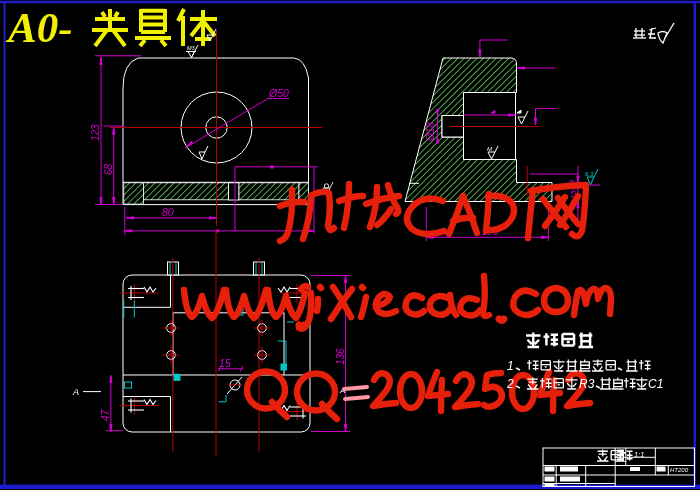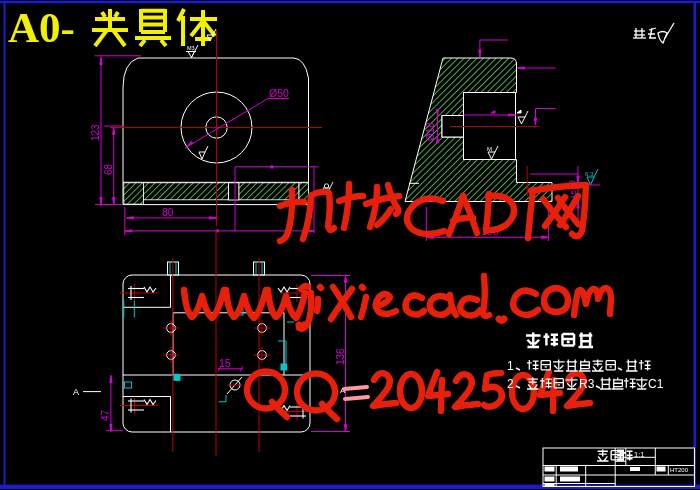--- a/index.html
+++ b/index.html
@@ -1,16 +1,16 @@
 <!DOCTYPE html>
 <html><head>
 <meta charset="utf-8">
 <style>
   html,body{margin:0;padding:0;background:#000;}
-  .page{position:relative;width:700px;height:490px;background:#000;overflow:hidden;}
+  .page{position:relative;width:700px;height:490px;background:#000;overflow:hidden;font-style:italic;}
   svg{position:absolute;left:0;top:0;}
   text{font-family:"Liberation Sans",sans-serif;}
 </style>
 </head>
 <body>
 <div class="page">
 <svg width="700" height="490" viewBox="0 0 700 490">
 <defs>
 
   <pattern id="hat" width="4.5" height="4.5" patternUnits="userSpaceOnUse" patternTransform="rotate(45)">

